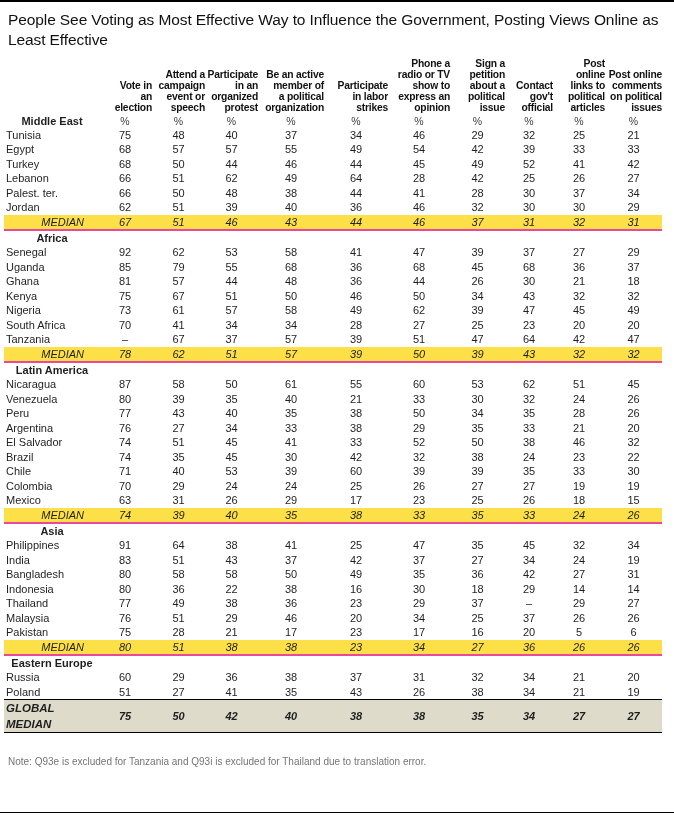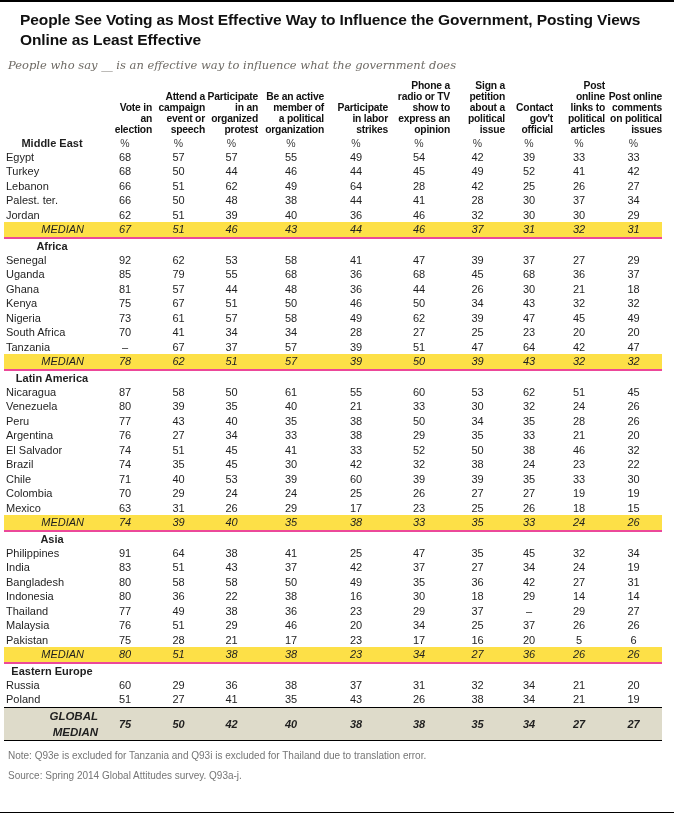--- a/index.html
+++ b/index.html
@@ -6,22 +6,22 @@
   html, body { margin: 0; padding: 0; }
   body {
     width: 674px; height: 816px; background: #ffffff;
     font-family: "Liberation Sans", sans-serif; color: #1f1f1f;
     position: relative; overflow: hidden;
   }
   .top-rule { position: absolute; top: 0; left: 0; width: 674px; height: 2px; background: #000; }
   .bottom-rule { position: absolute; bottom: 3px; left: 0; width: 674px; height: 1px; background: #000; }
   .content { padding: 10px 8px 0 8px; }
   .title {
-    font-size: 15.5px; font-weight: bold; color: #111; line-height: 1.32;
-    margin: 0 0 7px 12px; max-width: 652px; letter-spacing: -0.1px;
+    font-size: 15.5px; font-weight: normal; color: #111; line-height: 1.32;
+    margin: 0 0 7px 0; max-width: 652px; letter-spacing: -0.1px;
   }
   .subtitle {
     font-family: "DejaVu Serif", serif; font-style: italic;
     font-size: 11.5px; color: #6e6a64; margin: 0 0 8px 0;
   }
   table.survey { border-collapse: collapse; table-layout: fixed; width: 658px; margin-left: -4px; }
   th {
     vertical-align: bottom; text-align: right; font-weight: bold;
     font-size: 10.3px; line-height: 11px; letter-spacing: -0.2px;
     white-space: pre-line; padding: 0 0 1px 0; color: #111;
@@ -30,32 +30,31 @@
   td.country { text-align: left; padding-left: 2px; }
   tr.region-row td { line-height: 13px; padding-top: 1px; }
   td.region-name { text-align: center; font-weight: bold; padding-left: 2px; }
   td.unit-cell { color: #3c3c3c; font-size: 10.5px; }
   tr.median-row td { background: #fde047; font-style: italic; border-bottom: 2px solid #ec4899; }
   td.median-label { text-align: right; padding-right: 14px; }
   tr.global-row td {
     background: #dedbca; font-style: italic; font-weight: bold;
     border-top: 1px solid #000; border-bottom: 1px solid #000; line-height: 16px;
   }
-  td.global-label { text-align: right; padding-left: 19px; font-size: 11.5px; }
-  .footer { margin-top: 8px; }
+  td.global-label { text-align: left; padding-left: 2px; font-size: 11.5px; }
+  .footer { margin-top: 22px; }
   .note, .source { font-size: 10px; color: #757575; margin: 0 0 7px 0; line-height: 1.3; }
 </style>
 </head>
 <body>
 
 <div class="top-rule"></div>
 
 <div class="content">
   <h1 class="title">People See Voting as Most Effective Way to Influence the Government, Posting Views Online as Least Effective</h1>
-  <p class="subtitle">People who say __ is an effective way to influence what the government does</p>
 
   <table class="survey">
     <colgroup>
       <col style="width:94px">
       <col style="width:54px">
         <col style="width:53px">
         <col style="width:53px">
       <col style="width:66px">
         <col style="width:64px">
         <col style="width:62px">
@@ -116,20 +115,33 @@
           <td class="unit-cell">%</td>
           <td class="unit-cell">%</td>
           <td class="unit-cell">%</td>
           <td class="unit-cell">%</td>
           <td class="unit-cell">%</td>
           <td class="unit-cell">%</td>
           <td class="unit-cell">%</td>
           <td class="unit-cell">%</td>
         </tr>
         <tr class="country-row">
+          <td class="country">Tunisia</td>
+          <td>75</td>
+          <td>48</td>
+          <td>40</td>
+          <td>37</td>
+          <td>34</td>
+          <td>46</td>
+          <td>29</td>
+          <td>32</td>
+          <td>25</td>
+          <td>21</td>
+        </tr>
+        <tr class="country-row">
           <td class="country">Egypt</td>
           <td>68</td>
           <td>57</td>
           <td>57</td>
           <td>55</td>
           <td>49</td>
           <td>54</td>
           <td>42</td>
           <td>39</td>
           <td>33</td>
@@ -627,18 +639,17 @@
           <td>35</td>
           <td>34</td>
           <td>27</td>
           <td>27</td>
         </tr>
       </tbody>
   </table>
 
   <div class="footer">
     <p class="note">Note: Q93e is excluded for Tanzania and Q93i is excluded for Thailand due to translation error.</p>
-    <p class="source">Source: Spring 2014 Global Attitudes survey. Q93a-j.</p>
 
   </div>
 </div>
 
 <div class="bottom-rule"></div>
 
 </body></html>

